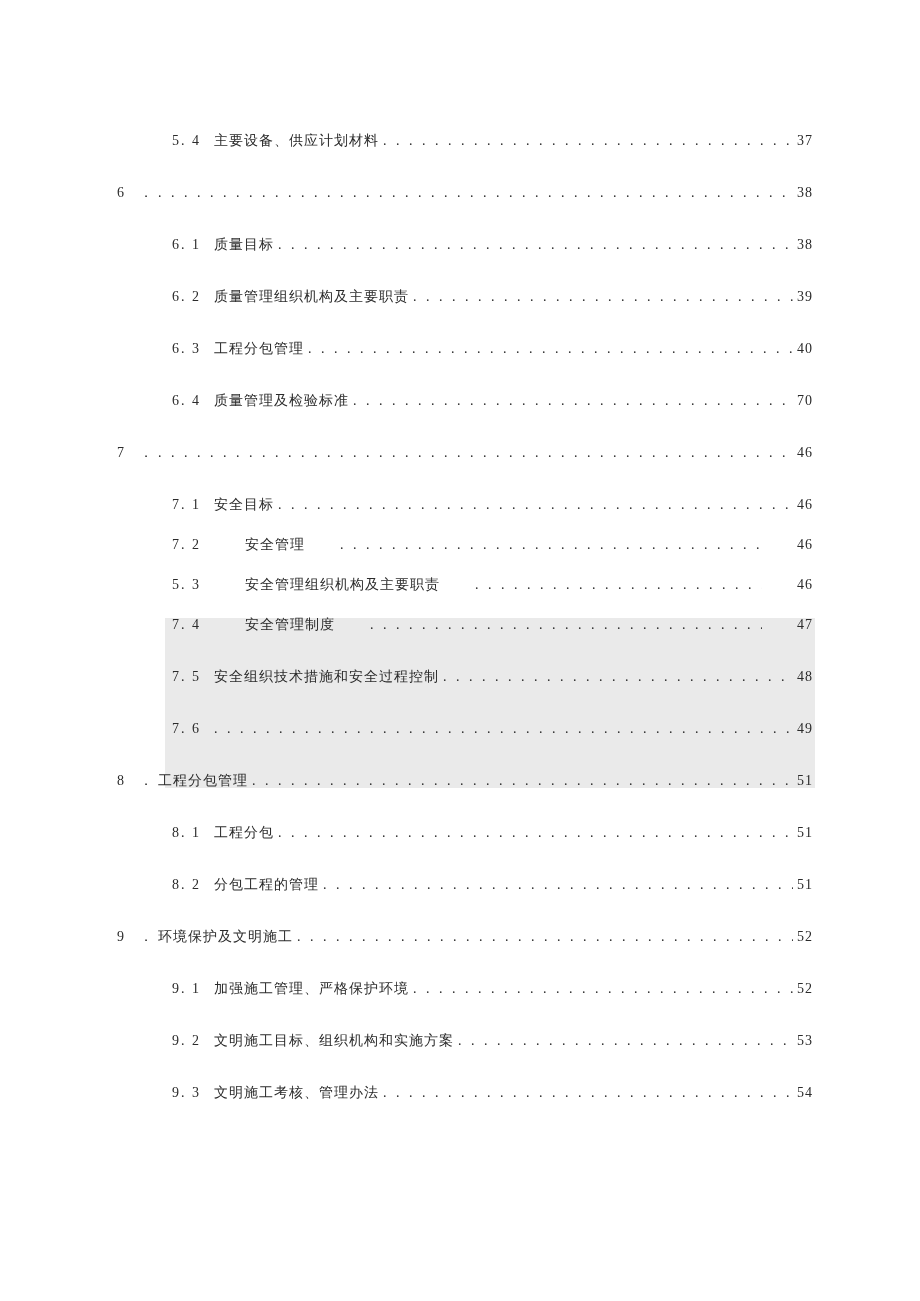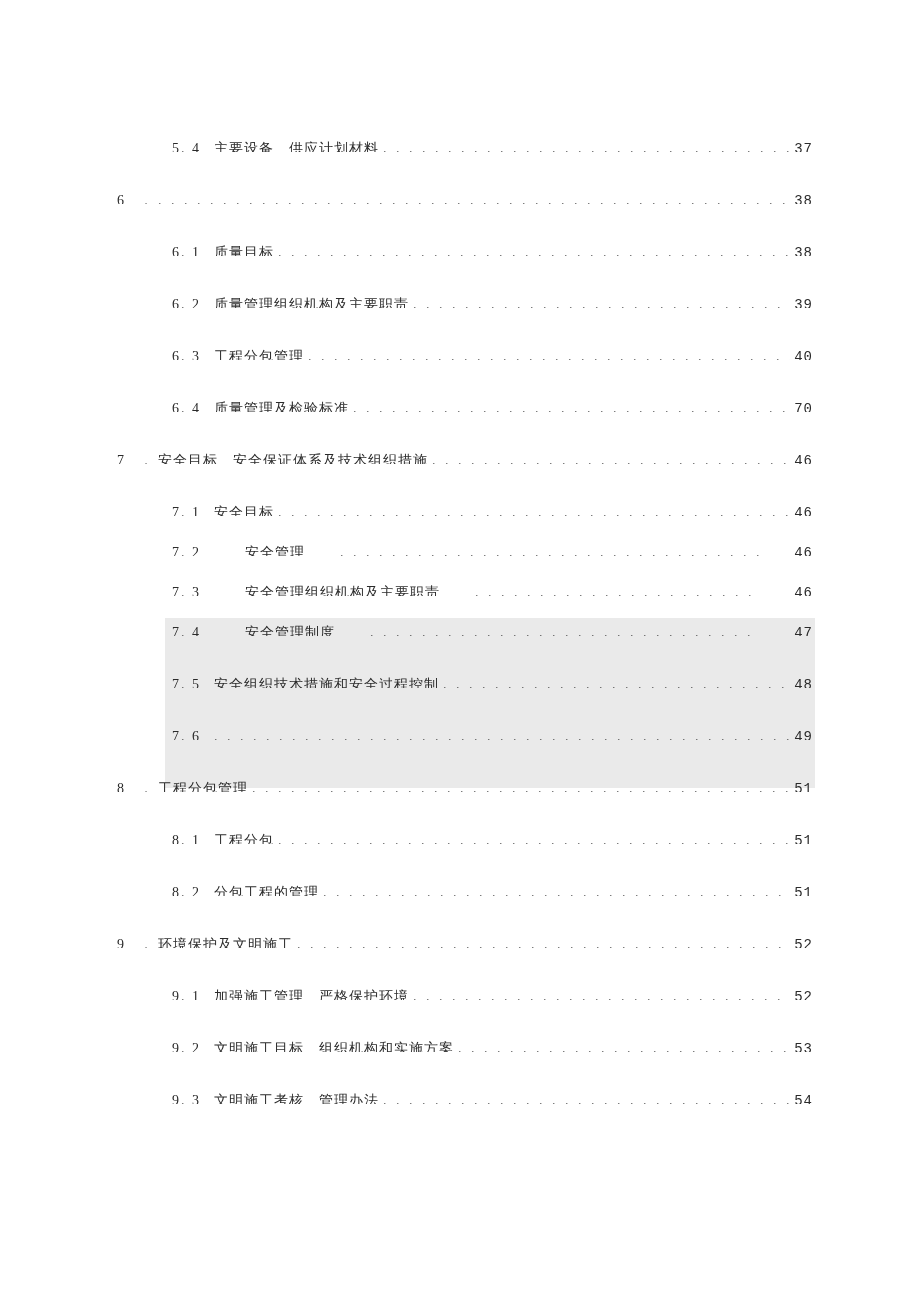--- a/index.html
+++ b/index.html
@@ -63,22 +63,21 @@
     color: #2b2b2b;
   }
   .leaders::after {
     content: ". . . . . . . . . . . . . . . . . . . . . . . . . . . . . . . . . . . . . . . . . . . . . . . . . . . . . . . . . . . . . . . . . . . . . . . . . . . . . . . . . . . . . . . . . . . . . . . . . . . . . . . . . . . . . . . . . . . . . . . . . . . . . . . . . . . . . . . . . . . . . . . .";
   }
 
   .page-num {
     flex: 0 0 auto;
     padding-left: 4px;
     letter-spacing: 1px;
-    font-family: Liberation Mono, monospace;
-    margin-top: 8px;
+    font-family: Liberation Serif, serif;
   }
 
   
   .band {
     position: absolute;
     left: 48px;
     width: 650px;
     background: #eaeaea;
     z-index: 0;
     border-radius: 0;
@@ -133,41 +132,40 @@
       <span class="num">6. 4</span>
       <span class="title">质量管理及检验标准</span>
       <span class="leaders"></span>
       <span class="page-num">70</span>
     </div>
 
 
     <div class="entry chap gap52">
       <span class="num">7</span>
       <span class="dot">．</span>
-      <span class="title">安全目标、安全保证体系及技术组织措施</span>
       <span class="leaders"></span>
       <span class="page-num">46</span>
     </div>
 
     <div class="entry sub gap52">
       <span class="num">7. 1</span>
       <span class="title">安全目标</span>
       <span class="leaders"></span>
       <span class="page-num">46</span>
     </div>
 
     <div class="entry sub gap40">
       <span class="num">7. 2</span>
       <span class="title">安全管理</span>
       <span class="leaders"></span>
       <span class="page-num">46</span>
     </div>
 
     <div class="entry sub gap40">
-      <span class="num">7. 3</span>
+      <span class="num">5. 3</span>
       <span class="title">安全管理组织机构及主要职责</span>
       <span class="leaders"></span>
       <span class="page-num">46</span>
     </div>
 
     <div class="entry sub gap40">
       <span class="num">7. 4</span>
       <span class="title">安全管理制度</span>
       <span class="leaders"></span>
       <span class="page-num">47</span>

